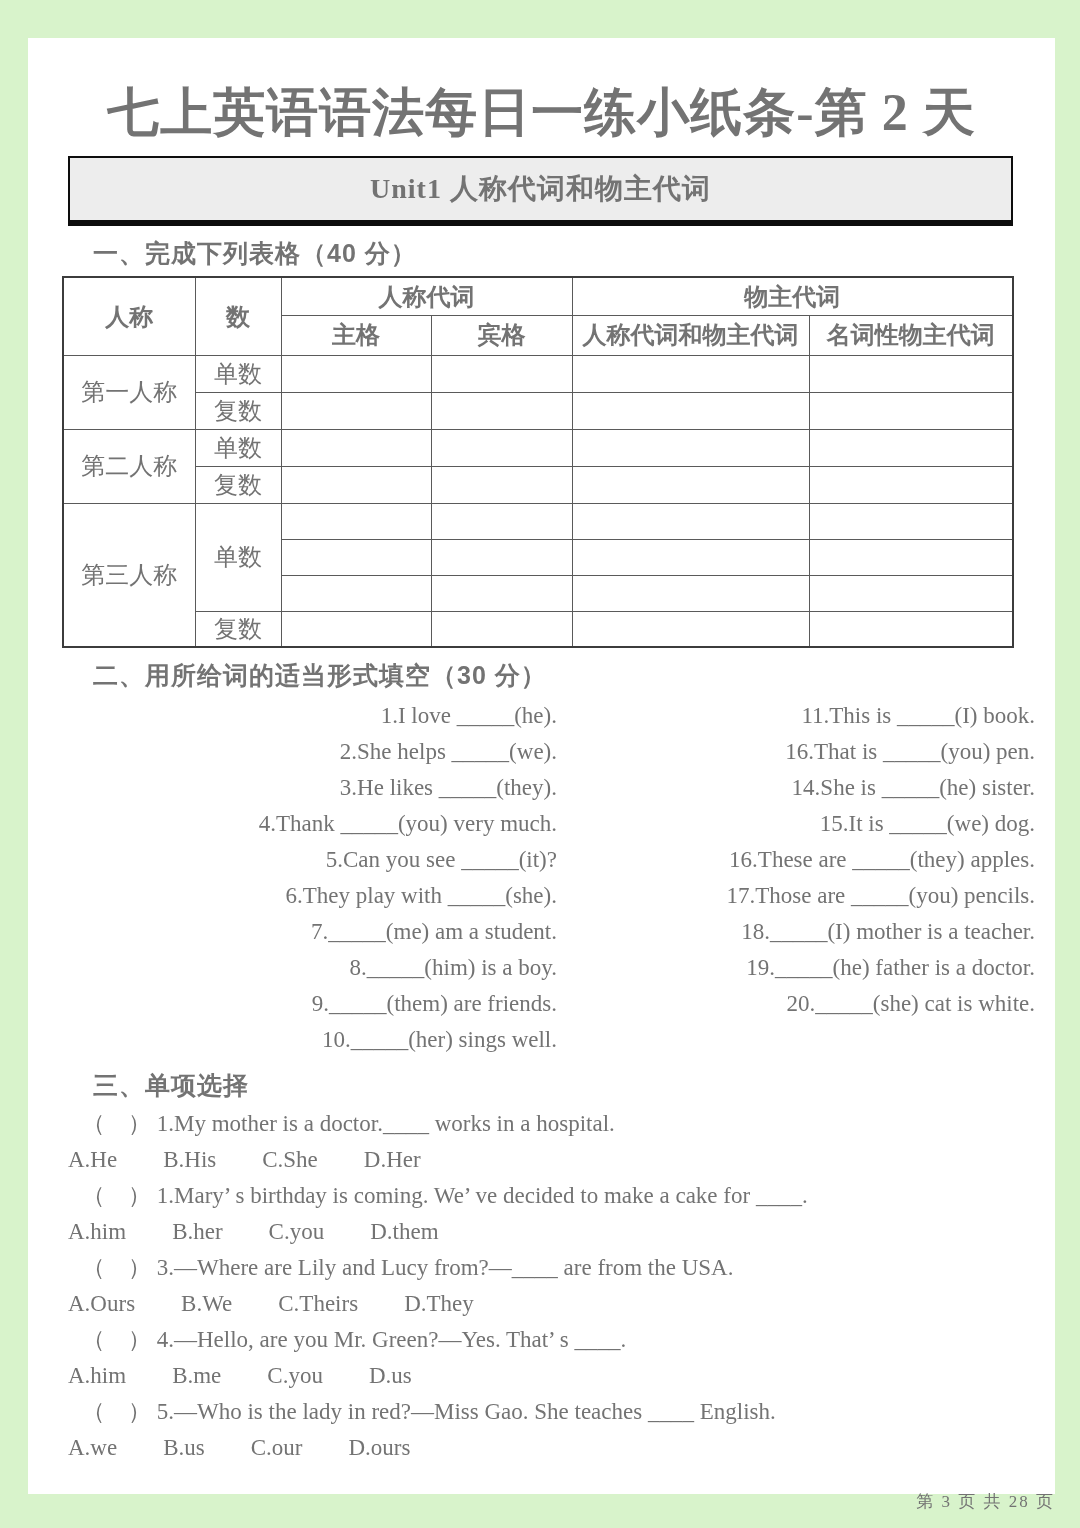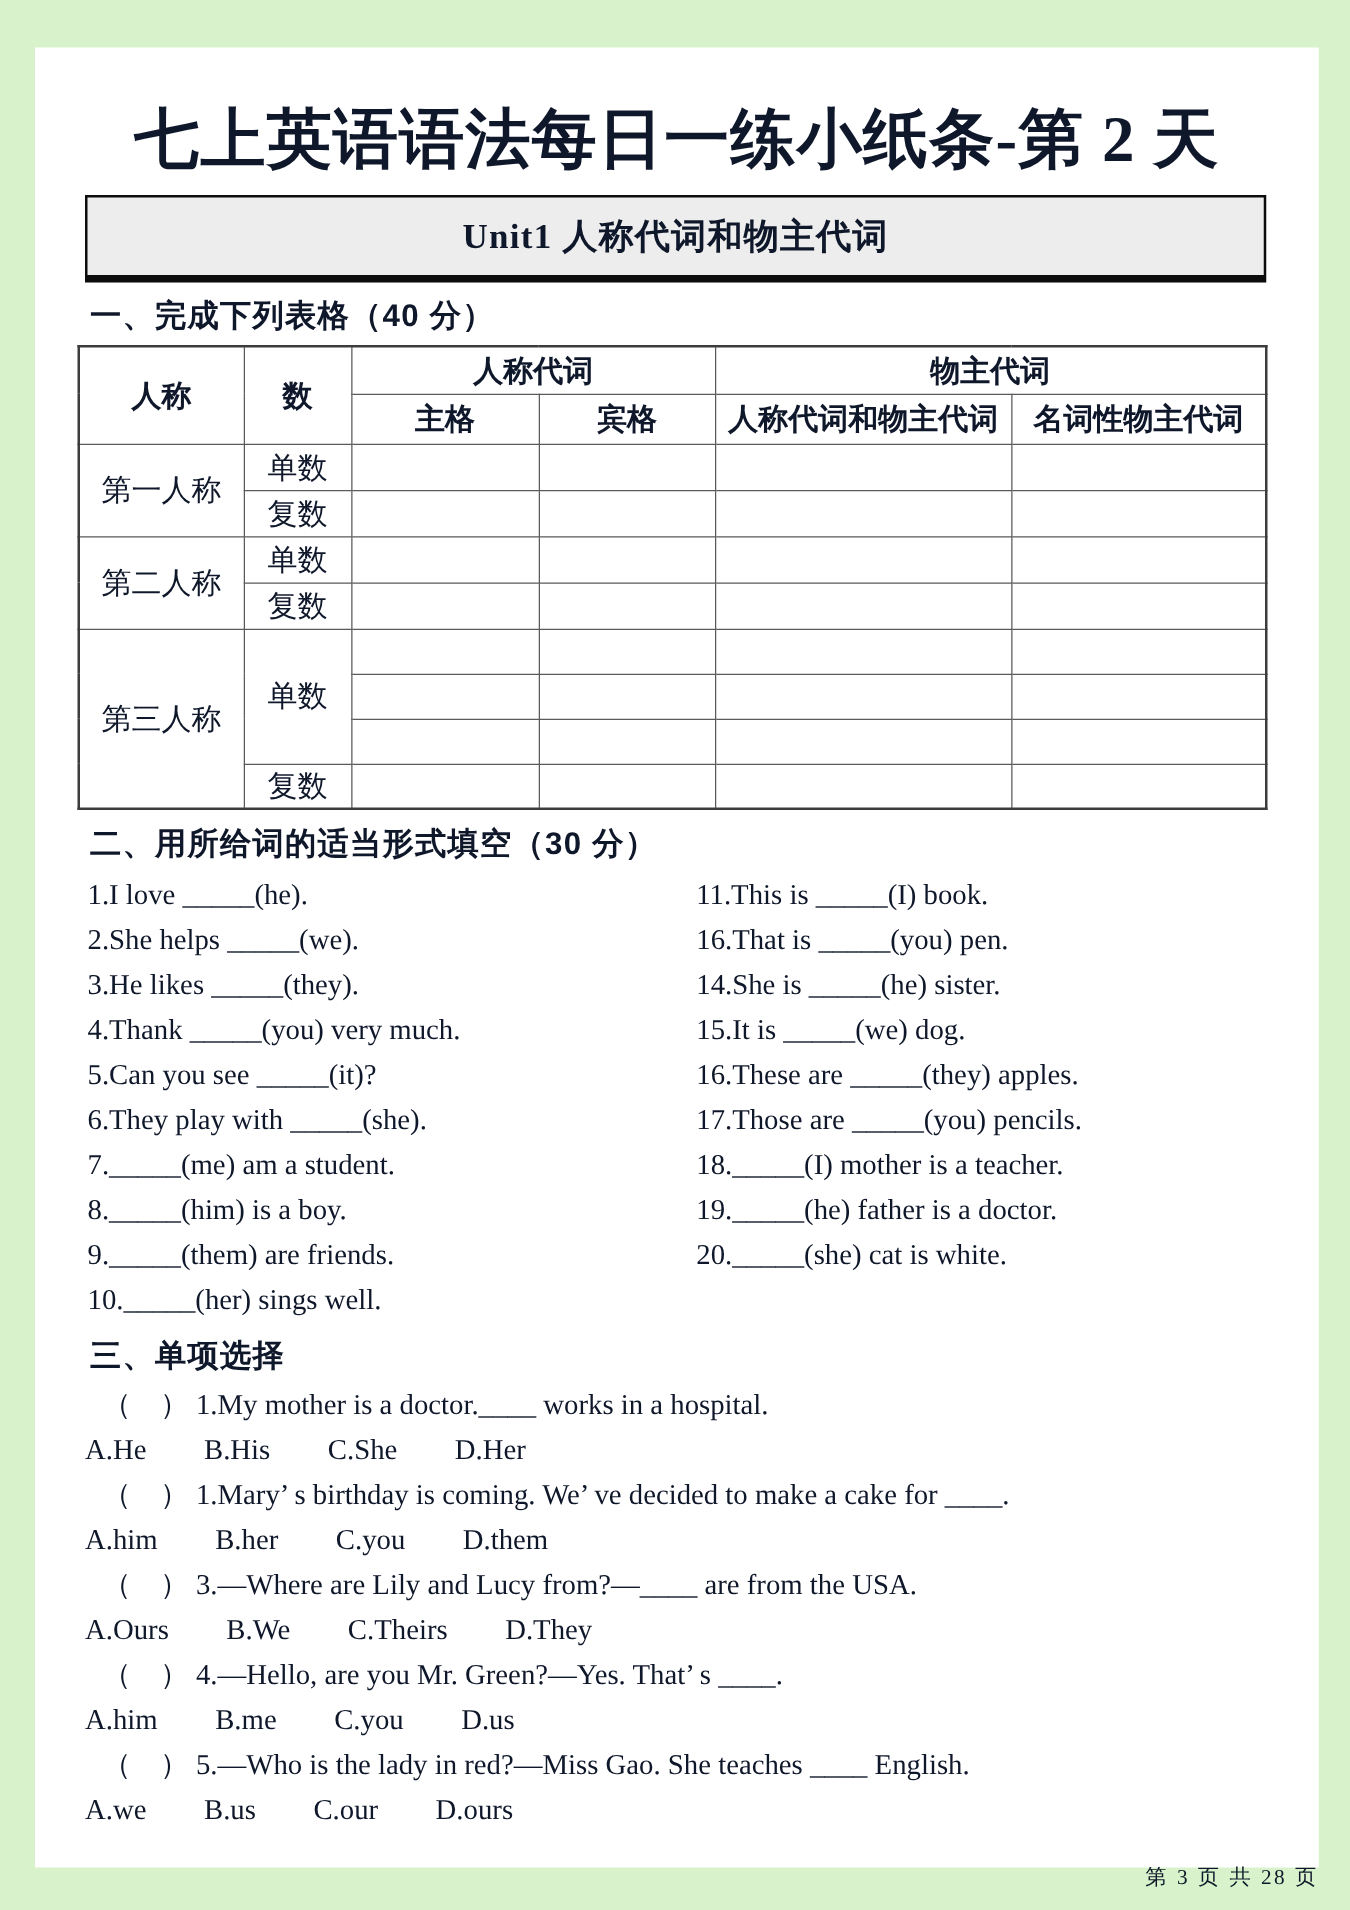--- a/index.html
+++ b/index.html
@@ -1,21 +1,21 @@
 <!DOCTYPE html>
 <html><head>
 <meta charset="utf-8">
 <style>
   html,body{margin:0;padding:0;}
   .canvas{
     position:relative;
     width:1080px;height:1528px;
     background:#d8f3cb;
     font-family:"Liberation Serif","DejaVu Serif",serif;
-    color:#0f172a;
+    color:#737373;
     overflow:hidden;
   }
   .page{
     position:absolute;left:28px;top:38px;
     width:1027px;height:1456px;
     background:#ffffff;
   }
   .doc-title{
     margin:44px 0 0 0;
     text-align:center;
@@ -29,21 +29,21 @@
     margin:12px 42px 0 40px;
     height:62px;
     background:#ededed;
     border:2px solid #0d0d0d;
     border-bottom-width:6px;
     display:flex;align-items:center;justify-content:center;
     font-size:28px;font-weight:700;
     letter-spacing:1px;
   }
   .sec-heading{
-    margin:12px 0 0 44px;
+    margin:12px 0 0 65px;
     font-family:"Liberation Sans","DejaVu Sans",sans-serif;
     font-size:25px;font-weight:700;
     letter-spacing:1px;
     line-height:30px;
   }
   table.pronoun-table{
     margin:8px 0 0 34px;
     width:950px;
     table-layout:fixed;
     border-collapse:collapse;
@@ -58,20 +58,21 @@
   }
   table.pronoun-table th{font-weight:600;}
   tr.r-grouphead{height:38px;padding-left:36px;}
   tr.r-subhead{height:40px;padding-left:43px;}
   tr.r-data{height:37px;}
   tr.r-sub{height:36px;}
   .fill-wrap{
     display:flex;
     margin:8px 20px 0 42px;
     font-size:23px;
+    text-align:right;
   }
   .fill-col-left{width:487px;}
   .fill-col-right{flex:1;}
   .q-line{
     height:36px;line-height:36px;
     white-space:nowrap;
   }
   .mcq{
     margin:6px 20px 0 40px;
     font-size:23px;

